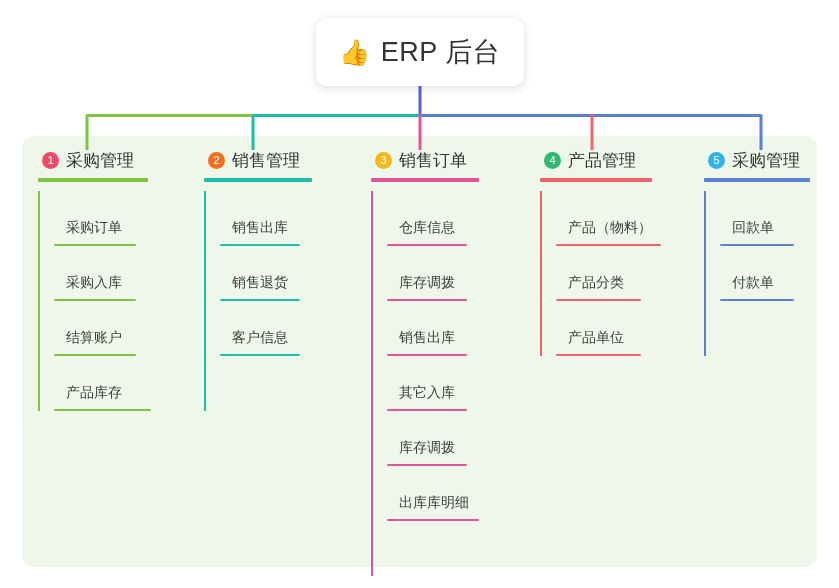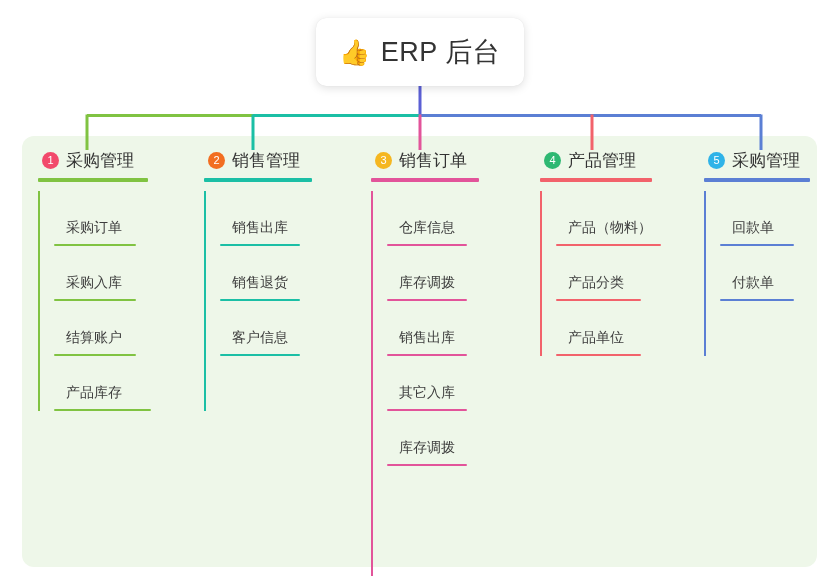--- a/index.html
+++ b/index.html
@@ -236,20 +236,24 @@
             <div class="leaf-rule" style="background: rgb(226, 84, 154); width: 80px;"></div>
           </div>
           <div class="leaf">
             <span class="leaf-label">其它入库</span>
             <div class="leaf-rule" style="background: rgb(226, 84, 154); width: 80px;"></div>
           </div>
           <div class="leaf">
             <span class="leaf-label">库存调拨</span>
             <div class="leaf-rule" style="background: rgb(226, 84, 154); width: 80px;"></div>
           </div>
+          <div class="leaf">
+            <span class="leaf-label">出库库明细</span>
+            <div class="leaf-rule" style="background: rgb(226, 84, 154); width: 92px;"></div>
+          </div>
         </div>
       </div>
       <div class="column" style="left: 540px; width: 113px;">
         <div class="col-header">
           <span class="badge" style="background: rgb(46, 184, 114);">4</span>
           <span class="col-title">产品管理</span>
         </div>
         <div class="header-rule" style="background: rgb(242, 98, 107); width: 112px;"></div>
         <div class="children">
           <div class="spine" style="background: rgb(242, 98, 107); height: 165px;"></div>

